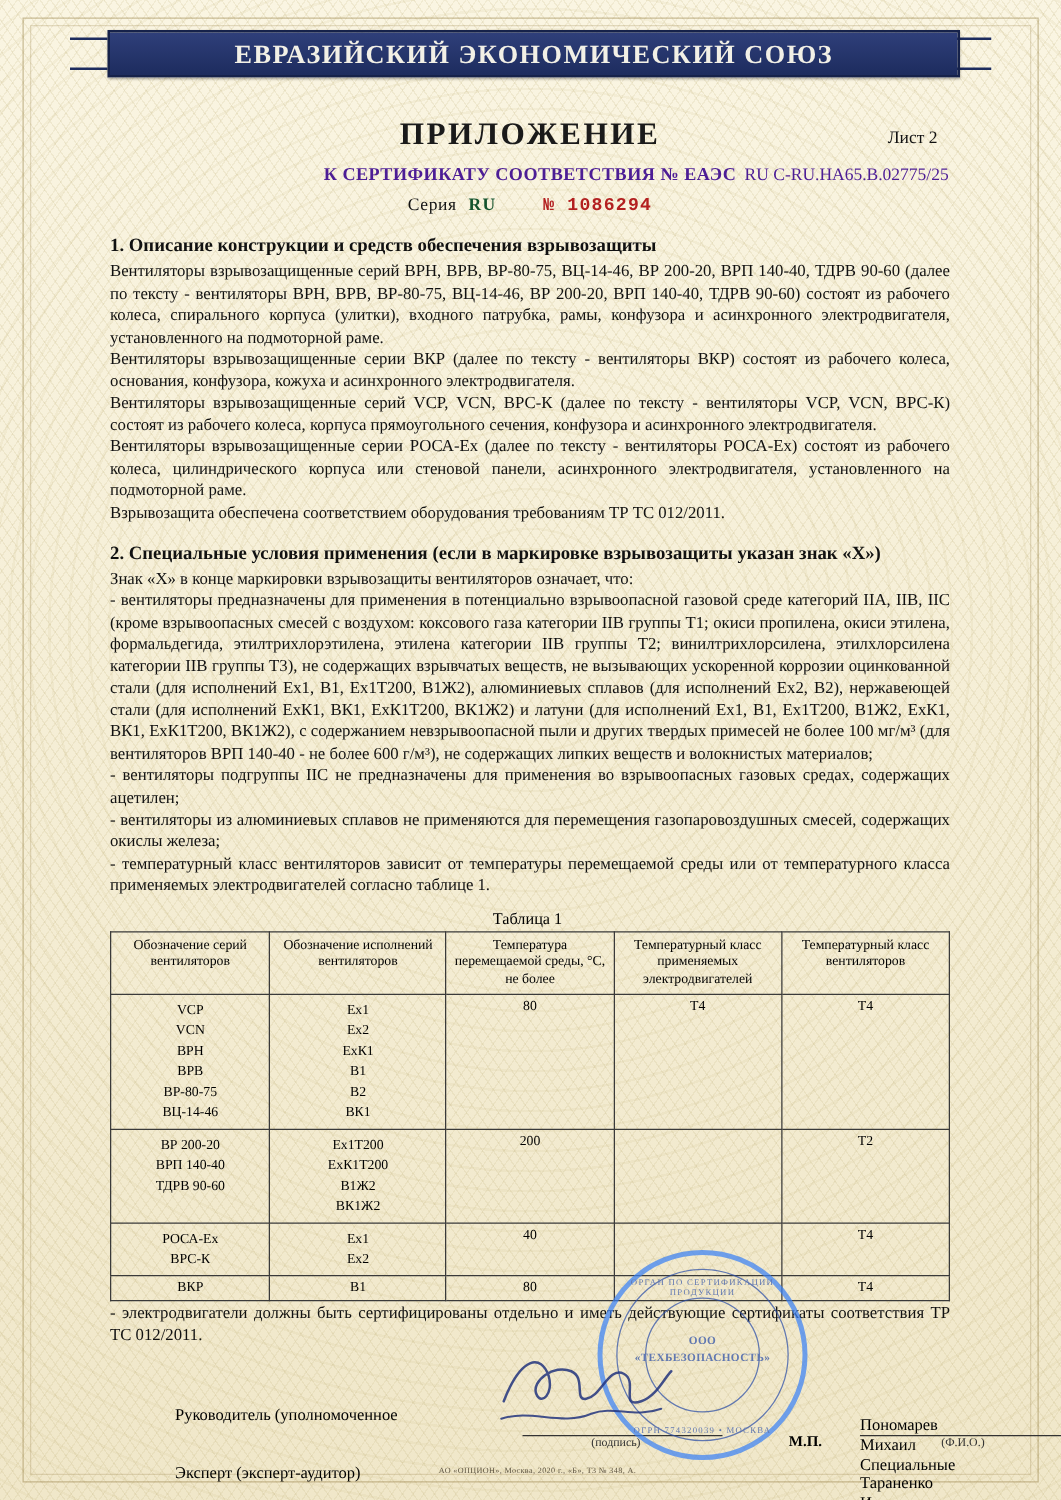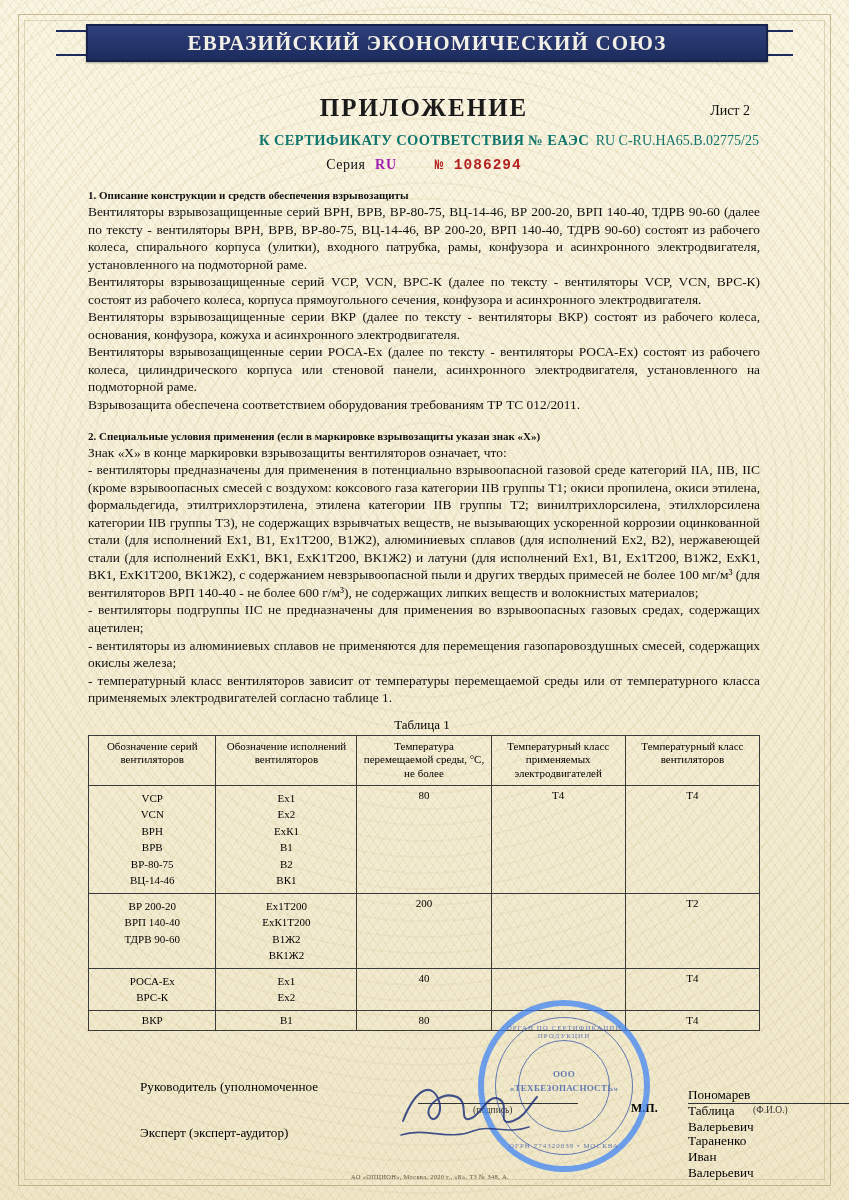--- a/index.html
+++ b/index.html
@@ -107,58 +107,58 @@
     font-size: 14px;
     color: #111;
   }
   .subtitle-row {
     margin-top: 10px;
     text-align: center;
     position: relative;
     font-size: 14.5px;
     font-weight: bold;
     letter-spacing: 0.4px;
-    color: #0f766e;
+    color: #4c1d95;
   }
   .cert-number {
     position: absolute;
     right: 1px;
     top: 1px;
     font-weight: normal;
     font-size: 14px;
     letter-spacing: 0;
   }
   .series-row {
     margin-top: 8px;
     text-align: center;
     position: relative;
     font-size: 14px;
     color: #111;
   }
   .series-row .lbl { letter-spacing: 0.5px; }
   .series-row .ru {
-    color: #a21caf;
+    color: #14532d;
     font-weight: bold;
     margin-left: 6px;
     letter-spacing: 1px;
   }
   .series-row .num {
     color: #b32020;
     font-weight: bold;
     margin-left: 34px;
     letter-spacing: 1px;
     font-family: "Liberation Mono", monospace;
     font-size: 14.5px;
   }
 
   .section {
     margin-top: 16px;
   }
   .section-head {
-    font-size: 11px;
+    font-size: 15px;
     font-weight: bold;
     color: #111;
     margin-bottom: 2px;
   }
   p.body-text {
     margin: 0;
     font-size: 13.4px;
     line-height: 1.31;
     color: #111;
     text-align: justify;
@@ -238,21 +238,21 @@
     font-weight: bold;
   }
 
   
   .stamp {
     position: absolute;
     left: 478px;
     top: 1000px;
     width: 160px;
     height: 160px;
-    border: 6px solid #3b82f6;
+    border: 4px solid #3b82f6;
     border-radius: 50%;
     opacity: 0.72;
     color: #2b4ea8;
   }
   .stamp:before {
     content: "";
     position: absolute;
     left: 11px; top: 11px; right: 11px; bottom: 11px;
     border: 1px solid #2b4ea8;
     border-radius: 50%;
@@ -335,22 +335,22 @@
     <div class="series-row">
       <span class="lbl">Серия</span>
       <span class="ru">RU</span>
       <span class="num">№</span>
       <span class="num" style="margin-left:6px">1086294</span>
     </div>
 
     <div class="section">
       <div class="section-head">1.  Описание конструкции и средств обеспечения взрывозащиты</div>
       <p class="body-text">Вентиляторы взрывозащищенные серий ВРН, ВРВ, ВР-80-75, ВЦ-14-46, ВР 200-20, ВРП 140-40, ТДРВ 90-60 (далее по тексту - вентиляторы ВРН, ВРВ, ВР-80-75, ВЦ-14-46, ВР 200-20, ВРП 140-40, ТДРВ 90-60) состоят из рабочего колеса, спирального корпуса (улитки), входного патрубка, рамы, конфузора и асинхронного электродвигателя, установленного на подмоторной раме.</p>
+      <p class="body-text">Вентиляторы взрывозащищенные серии ВКР (далее по тексту - вентиляторы ВКР) состоят из рабочего колеса, основания, конфузора, кожуха и асинхронного электродвигателя.</p>
       <p class="body-text">Вентиляторы взрывозащищенные серий VCP, VCN, ВРС-К (далее по тексту - вентиляторы VCP, VCN, ВРС-К) состоят из рабочего колеса, корпуса прямоугольного сечения, конфузора и асинхронного электродвигателя.</p>
-      <p class="body-text">Вентиляторы взрывозащищенные серии ВКР (далее по тексту - вентиляторы ВКР) состоят из рабочего колеса, основания, конфузора, кожуха и асинхронного электродвигателя.</p>
       <p class="body-text">Вентиляторы взрывозащищенные серии РОСА-Ех (далее по тексту - вентиляторы РОСА-Ех) состоят из рабочего колеса, цилиндрического корпуса или стеновой панели, асинхронного электродвигателя, установленного на подмоторной раме.</p>
       <p class="body-text">Взрывозащита обеспечена соответствием оборудования требованиям ТР ТС 012/2011.</p>
     </div>
 
     <div class="section">
       <div class="section-head">2.  Специальные условия применения (если в маркировке взрывозащиты указан знак «Х»)</div>
       <p class="body-text">Знак «Х» в конце маркировки взрывозащиты вентиляторов означает, что:</p>
       <p class="body-text">- вентиляторы предназначены для применения в потенциально взрывоопасной газовой среде категорий IIA, IIB, IIC (кроме взрывоопасных смесей с воздухом: коксового газа категории IIB группы Т1; окиси пропилена, окиси этилена, формальдегида, этилтрихлорэтилена, этилена категории IIВ группы Т2; винилтрихлорсилена, этилхлорсилена категории IIВ группы Т3), не содержащих взрывчатых веществ, не вызывающих ускоренной коррозии оцинкованной стали (для исполнений Ех1, В1, Ех1Т200, В1Ж2), алюминиевых сплавов (для исполнений Ех2, В2), нержавеющей стали (для исполнений ЕхК1, ВК1, ЕхК1Т200, ВК1Ж2) и латуни (для исполнений Ех1, В1, Ех1Т200, В1Ж2, ЕхК1, ВК1, ЕхК1Т200, ВК1Ж2), с содержанием невзрывоопасной пыли и других твердых примесей не более 100 мг/м³ (для вентиляторов ВРП 140-40 - не более 600 г/м³), не содержащих липких веществ и волокнистых материалов;</p>
       <p class="body-text">- вентиляторы подгруппы IIC не предназначены для применения во взрывоопасных газовых средах, содержащих ацетилен;</p>
       <p class="body-text">- вентиляторы из алюминиевых сплавов не применяются для перемещения газопаровоздушных смесей, содержащих окислы железа;</p>
@@ -394,30 +394,31 @@
         <tr>
           <td>ВКР</td>
           <td>В1</td>
           <td>80</td>
           <td></td>
           <td>Т4</td>
         </tr>
       </tbody>
     </table>
 
+    <p class="body-text after-table">- электродвигатели должны быть сертифицированы отдельно и иметь действующие сертификаты соответствия ТР ТС 012/2011.</p>
 
     <div class="sign-area">
 
       <div class="sign-left" style="top:6px">
         <div>Руководитель (уполномоченное</div>
       </div>
       <div class="sign-line" style="left:330px; top:30px; width:160px;"></div>
       <div class="sign-sub" style="left:385px; top:32px;text-align:right;">(подпись)</div>
       <div class="sign-line" style="left:600px; top:30px; width:170px;"></div>
-      <div class="sign-right" style="left:600px; top:14px;">Пономарев Таблица Валерьевич</div>
+      <div class="sign-right" style="left:600px; top:14px;">Пономарев Михаил Специальные</div>
       <div class="fio" style="left:665px; top:32px;">(Ф.И.О.)</div>
 
       <div class="mp">М.П.</div>
 
       <div class="sign-left" style="top:52px">
         <div>Эксперт (эксперт-аудитор)</div>
 
       </div>
 
       <div class="sign-right" style="left:600px; top:60px;">Тараненко Иван Валерьевич</div>

